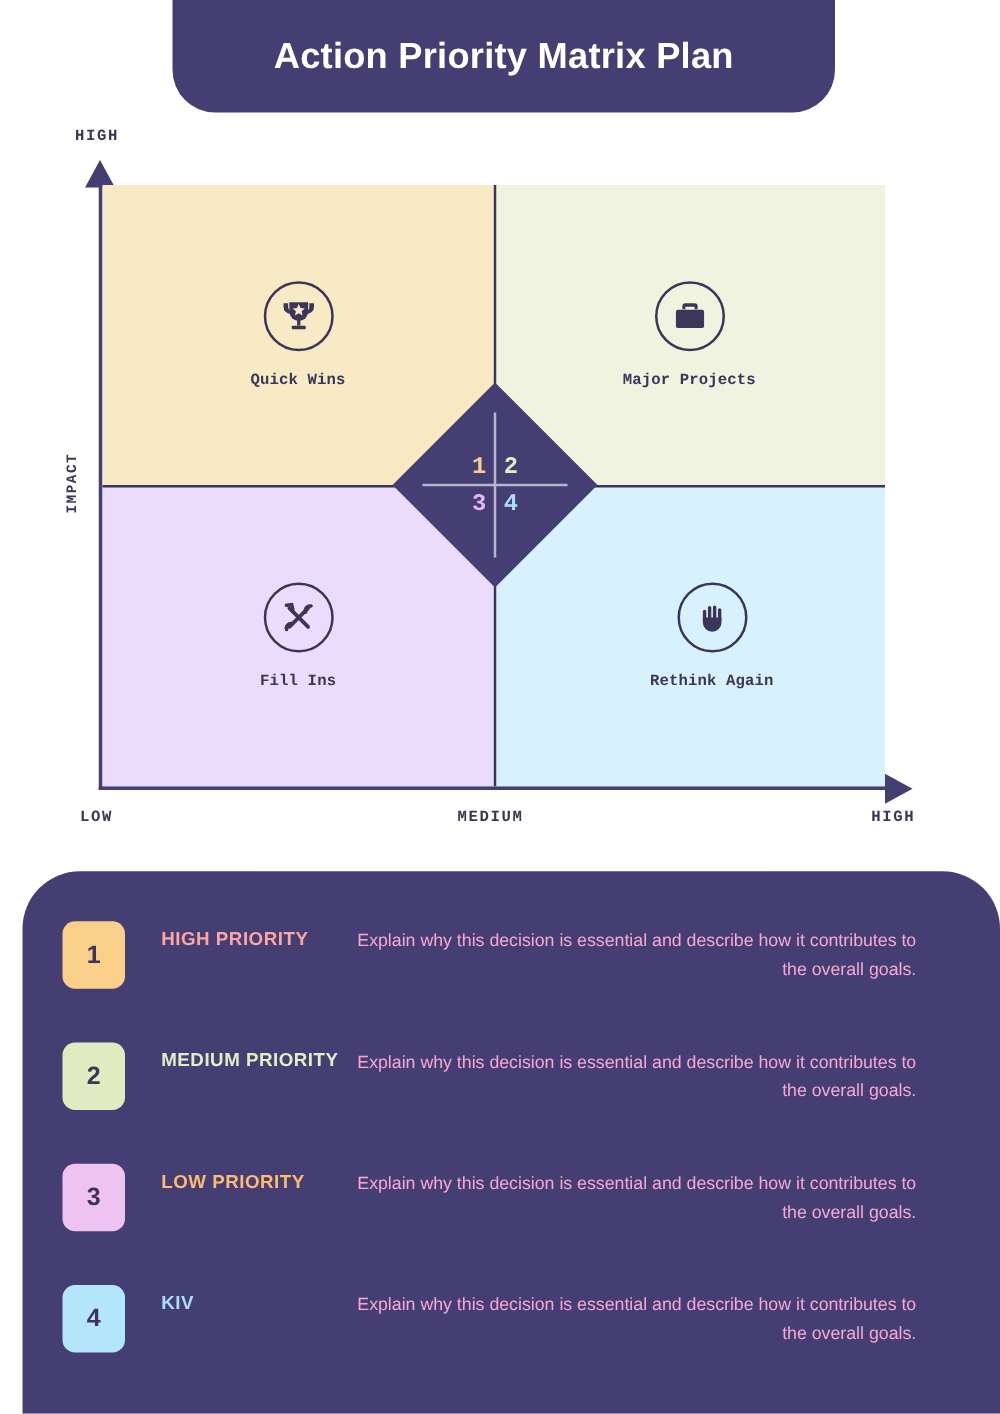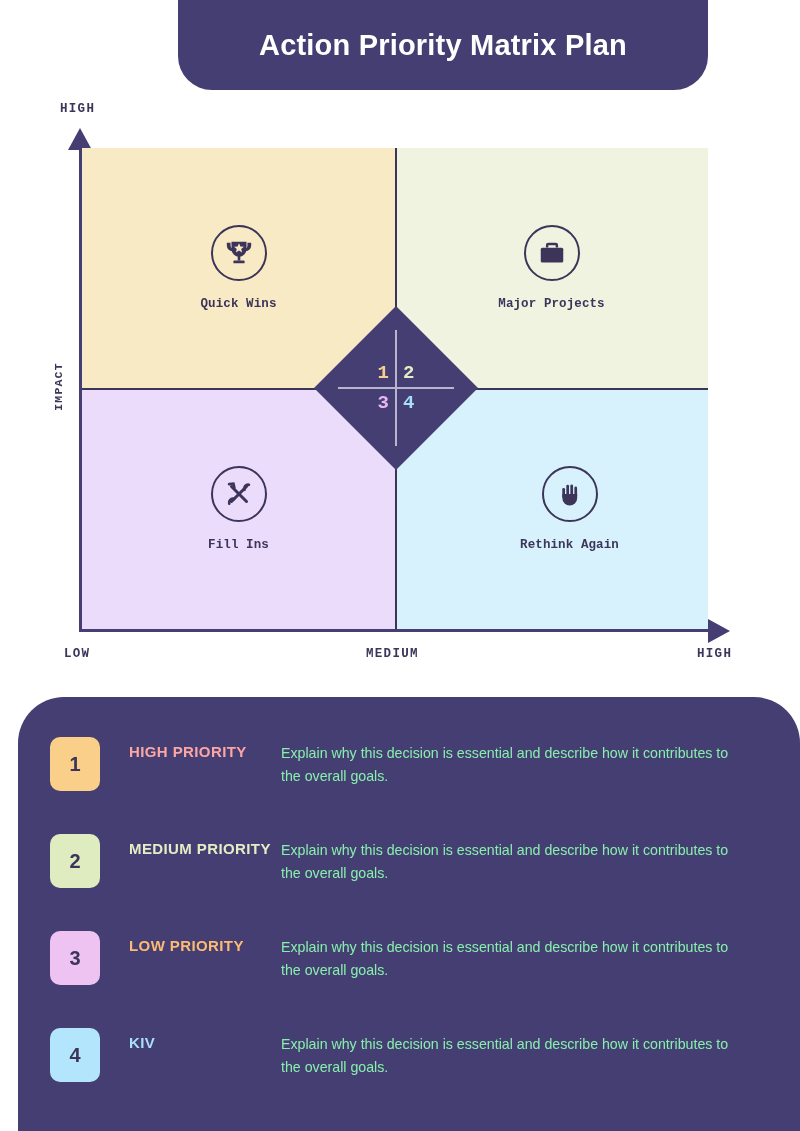--- a/index.html
+++ b/index.html
@@ -11,21 +11,21 @@
   }
   .page { position: relative; width: 800px; height: 1131px; background: #fff; }
 
   
   .title-banner {
     position: absolute;
     left: 138px; top: 0; width: 530px; height: 90px;
     background: #453e72;
     border-bottom-left-radius: 34px;
     border-bottom-right-radius: 34px;
-    display: flex; align-items: center; justify-content: center; margin-left: 40px;
+    display: flex; align-items: center; justify-content: center;
   }
   .title-text {
     color: #ffffff;
     font-size: 29px;
     font-weight: bold;
     letter-spacing: 0.2px;
   }
 
   
   .matrix {
@@ -165,25 +165,26 @@
   .legend-title {
     width: 152px; flex: 0 0 152px;
     margin-left: 29px;
     font-size: 15px; font-weight: bold;
     line-height: 1.45;
     letter-spacing: 0.4px;
     padding-top: 4px;
     text-transform: uppercase;
   }
   .legend-desc {
-    color: #86efac;
+    color: #f9a8d4;
     font-size: 14.2px;
     line-height: 1.6;
     padding-top: 5px;
     max-width: 452px;
+    text-align: right;
   }
 </style>
 </head>
 <body>
 
 <div class="page">
 
   <div class="title-banner">
     <div class="title-text">Action Priority Matrix Plan</div>
   </div>

